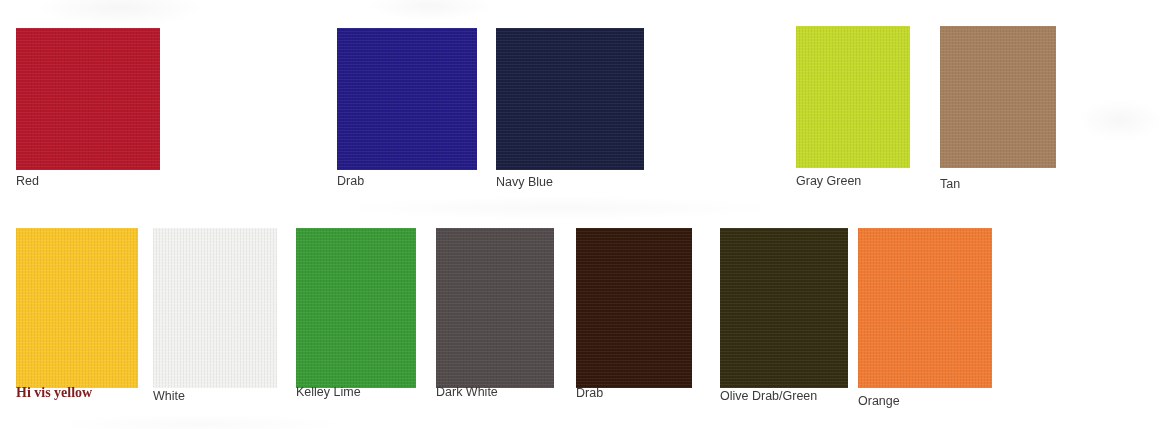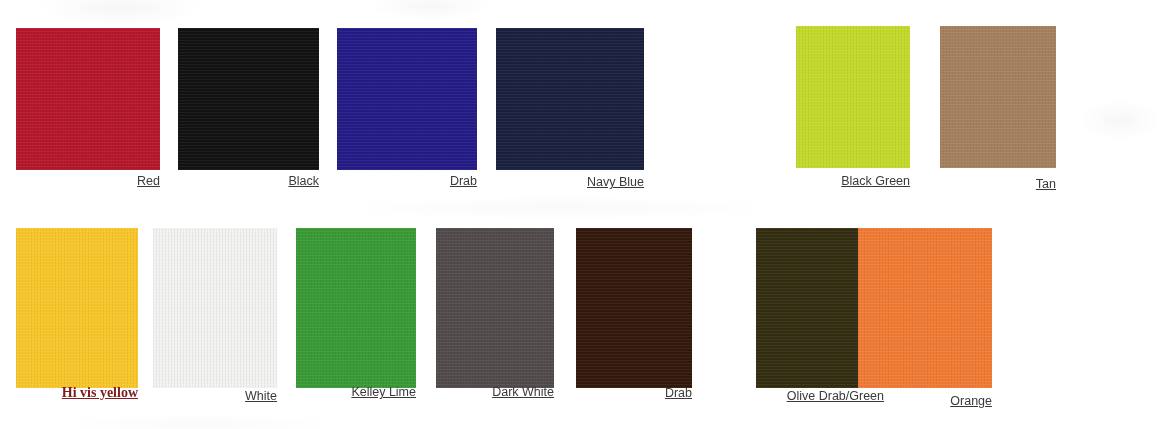--- a/index.html
+++ b/index.html
@@ -56,61 +56,56 @@
     opacity: 0.10;
     background-image:
       repeating-linear-gradient(0deg, rgba(255,255,255,0.55) 0px, rgba(255,255,255,0.55) 1px, rgba(0,0,0,0) 1px, rgba(0,0,0,0) 3px),
       repeating-linear-gradient(90deg, rgba(0,0,0,0.55) 0px, rgba(0,0,0,0.55) 1px, rgba(0,0,0,0) 1px, rgba(0,0,0,0) 3px);
   }
 
   .swatch-label {
     position: absolute;
     left: 0;
     width: 100%;
-    text-align: right;
+    text-align: left;
     color: #3a3a3a;
     font-size: 12.5px;
     line-height: 14px;
     white-space: nowrap;
     font-family: "Liberation Sans", sans-serif;
-    text-decoration: underline;
   }
 
   .swatch-label.serif-bold {
     font-family: "Liberation Serif", serif;
     font-weight: bold;
     color: #7f1d1d;
     font-size: 14px;
   }
 </style>
 </head>
 <body>
 
 <div class="paper-noise"></div>
 
 <div class="swatch-grid" id="swatch-grid">
     <div class="swatch-cell" style="left: 16px; top: 0px; width: 144px; height: 429px;">
       <div class="swatch-chip" title="Red" style="top: 28px; height: 142px; background: rgb(181, 24, 42);"></div>
       <div class="swatch-label" style="top: 174px;">Red</div>
     </div>
-    <div class="swatch-cell" style="left: 178px; top: 0px; width: 141px; height: 429px;">
-      <div class="swatch-chip" title="Black" style="top: 28px; height: 142px; background: rgb(18, 18, 18);"></div>
-      <div class="swatch-label" style="top: 174px;">Black</div>
-    </div>
     <div class="swatch-cell" style="left: 337px; top: 0px; width: 140px; height: 429px;">
       <div class="swatch-chip" title="Royal" style="top: 28px; height: 142px; background: rgb(37, 27, 134);"></div>
       <div class="swatch-label" style="top: 174px;">Drab</div>
     </div>
     <div class="swatch-cell" style="left: 496px; top: 0px; width: 148px; height: 319px;">
       <div class="swatch-chip" title="Navy Blue" style="top: 28px; height: 142px; background: rgb(27, 31, 64);"></div>
       <div class="swatch-label" style="top: 175px;">Navy Blue</div>
     </div>
     <div class="swatch-cell" style="left: 796px; top: 0px; width: 114px; height: 429px;">
       <div class="swatch-chip" title="Lime Green" style="top: 26px; height: 142px; background: rgb(195, 217, 43);"></div>
-      <div class="swatch-label" style="top: 174px;">Black Green</div>
+      <div class="swatch-label" style="top: 174px;">Gray Green</div>
     </div>
     <div class="swatch-cell" style="left: 940px; top: 0px; width: 116px; height: 429px;">
       <div class="swatch-chip" title="Tan" style="top: 26px; height: 142px; background: rgb(165, 128, 95);"></div>
       <div class="swatch-label" style="top: 177px;">Tan</div>
     </div>
     <div class="swatch-cell" style="left: 16px; top: 0px; width: 122px; height: 429px;">
       <div class="swatch-chip" title="Hi vis yellow" style="top: 228px; height: 160px; background: rgb(248, 197, 43);"></div>
       <div class="swatch-label serif-bold" style="top: 386px;">Hi vis yellow</div>
     </div>
     <div class="swatch-cell" style="left: 153px; top: 0px; width: 124px; height: 429px;">
@@ -122,21 +117,21 @@
       <div class="swatch-label" style="top: 385px;">Kelley Lime</div>
     </div>
     <div class="swatch-cell" style="left: 436px; top: 0px; width: 118px; height: 429px;">
       <div class="swatch-chip" title="Dark Gray" style="top: 228px; height: 160px; background: rgb(81, 75, 75);"></div>
       <div class="swatch-label" style="top: 385px;">Dark White</div>
     </div>
     <div class="swatch-cell" style="left: 576px; top: 0px; width: 116px; height: 429px;">
       <div class="swatch-chip" title="Brown" style="top: 228px; height: 160px; background: rgb(51, 25, 12);"></div>
       <div class="swatch-label" style="top: 386px;">Drab</div>
     </div>
-    <div class="swatch-cell" style="left: 756px; top: 0px; width: 128px; height: 427px;">
+    <div class="swatch-cell" style="left: 720px; top: 0px; width: 128px; height: 427px;">
       <div class="swatch-chip" title="Olive Drab/Green" style="top: 228px; height: 160px; background: rgb(51, 45, 18);"></div>
       <div class="swatch-label" style="top: 389px;">Olive Drab/Green</div>
     </div>
     <div class="swatch-cell" style="left: 858px; top: 0px; width: 134px; height: 429px;">
       <div class="swatch-chip" title="Orange" style="top: 228px; height: 160px; background: rgb(240, 123, 53);"></div>
       <div class="swatch-label" style="top: 394px;">Orange</div>
     </div>
   </div>
 
 </body></html>

